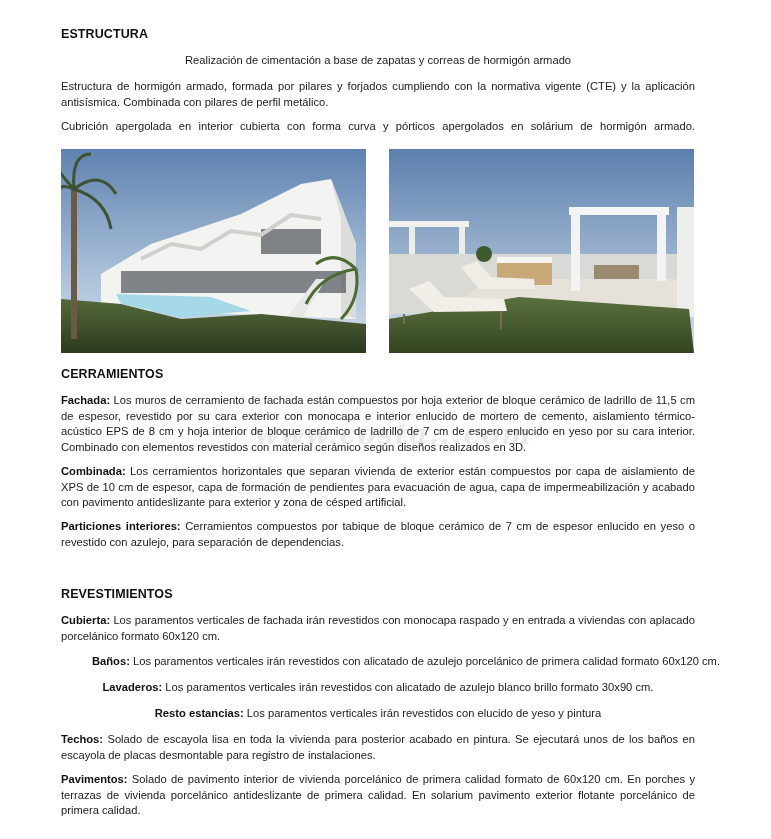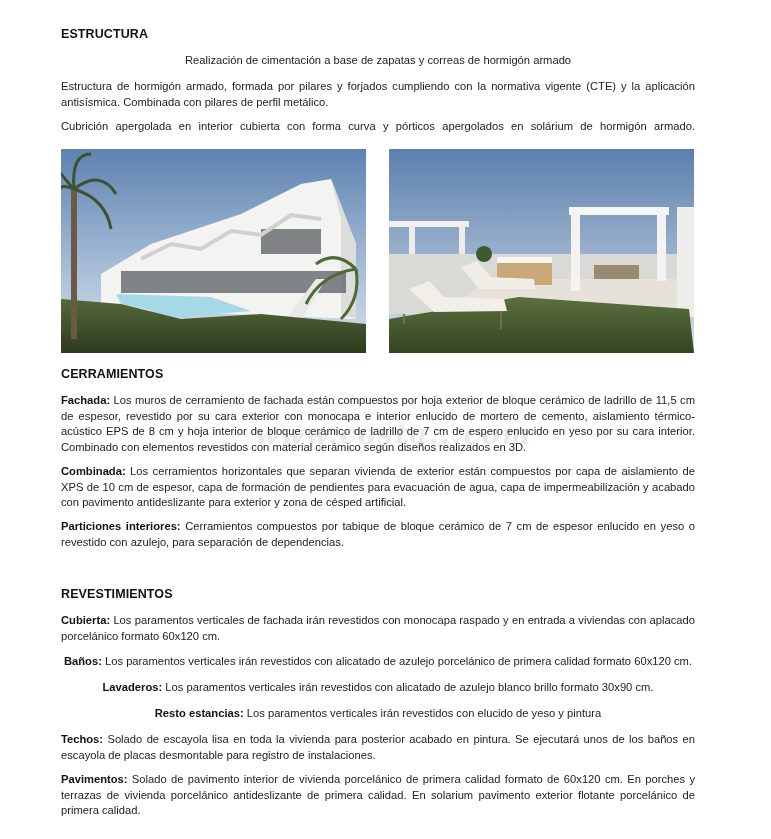--- a/index.html
+++ b/index.html
@@ -132,21 +132,21 @@
     <b>Combinada:</b><span> Los cerramientos horizontales que separan vivienda de exterior están compuestos por capa de aislamiento de XPS de 10 cm de espesor, capa de formación de pendientes para evacuación de agua, capa de impermeabilización y acabado con pavimento antideslizante para exterior y zona de césped artificial.</span>
   </div>
   <div class="para" style="top:519px;">
     <b>Particiones interiores:</b><span> Cerramientos compuestos por tabique de bloque cerámico de 7 cm de espesor enlucido en yeso o revestido con azulejo, para separación de dependencias.</span>
   </div>
 
   <div class="heading" style="top:587px;">REVESTIMIENTOS</div>
   <div class="para" style="top:613px;">
     <b>Cubierta:</b><span> Los paramentos verticales de fachada irán revestidos con monocapa raspado y en entrada a viviendas con aplacado porcelánico formato 60x120 cm.</span>
   </div>
-  <div class="para single" style="top:654px;">
+  <div class="para single" style="top:654px;margin-left:28px;">
     <b>Baños:</b><span> Los paramentos verticales irán revestidos con alicatado de azulejo porcelánico de primera calidad formato 60x120 cm.</span>
   </div>
   <div class="para single" style="top:680px;">
     <b>Lavaderos:</b><span> Los paramentos verticales irán revestidos con alicatado de azulejo blanco brillo formato 30x90 cm.</span>
   </div>
   <div class="para single" style="top:706px;">
     <b>Resto estancias:</b><span> Los paramentos verticales irán revestidos con elucido de yeso y pintura</span>
   </div>
   <div class="para" style="top:732px;">
     <b>Techos:</b><span> Solado de escayola lisa en toda la vivienda para posterior acabado en pintura. Se ejecutará unos de los baños en escayola de placas desmontable para registro de instalaciones.</span>

